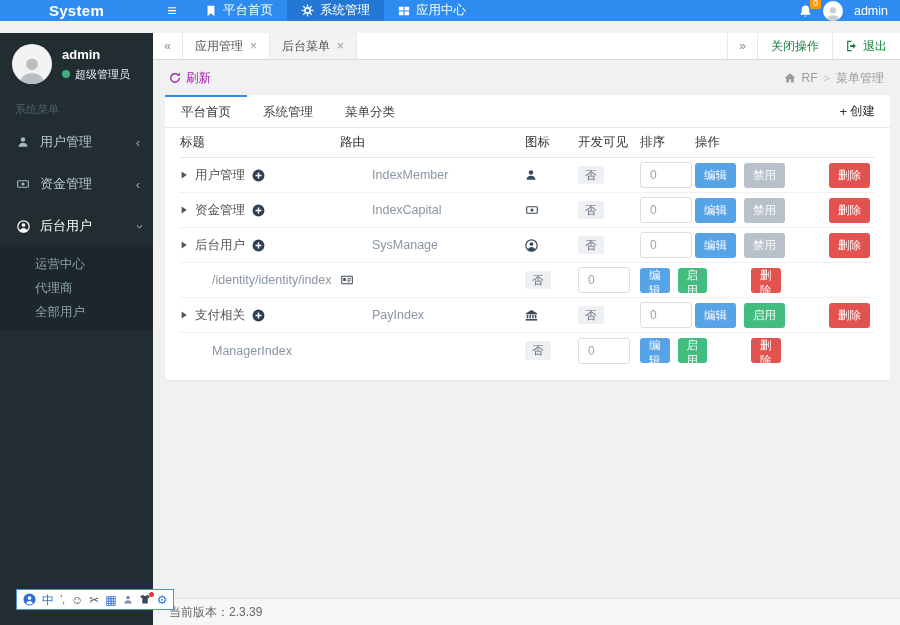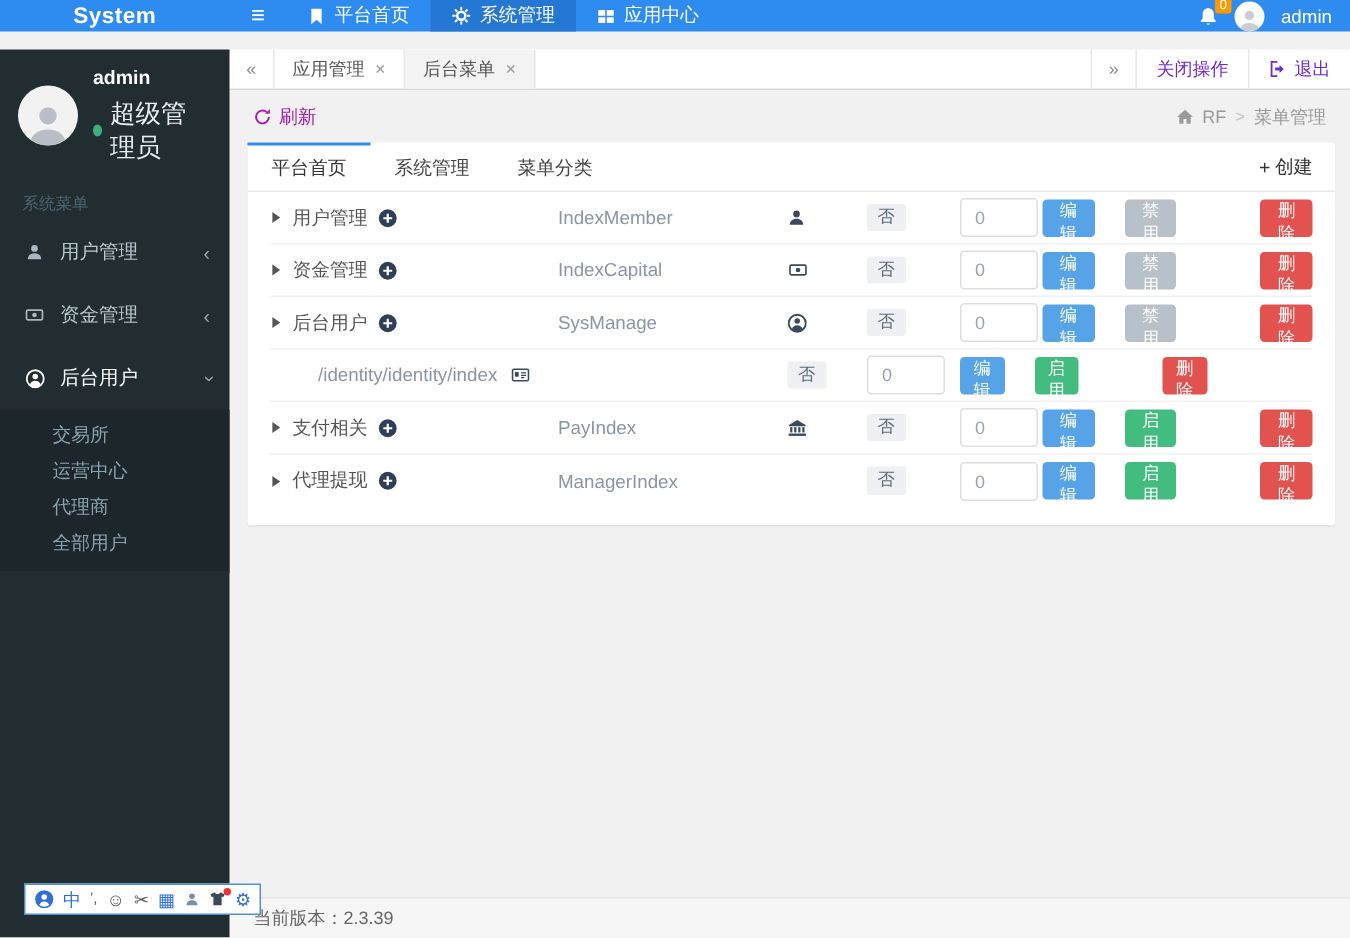--- a/index.html
+++ b/index.html
@@ -26,21 +26,21 @@
   .avatar-sm{width:20px;height:20px;border-radius:50%;background:#fdfdfd;overflow:hidden;display:flex;align-items:flex-end;justify-content:center;}
   .uname{font-size:12.5px;}
 
   
   .sidebar{position:absolute;top:33px;left:0;bottom:0;width:153px;background:var(--sidebar-bg);z-index:20;}
   .user-panel{display:flex;align-items:center;gap:10px;padding:11px 12px 10px;}
   .avatar-lg{width:40px;height:40px;border-radius:50%;background:#f2f2f2;overflow:hidden;display:flex;align-items:flex-end;justify-content:center;flex:none;}
   .user-meta .name{color:#fff;font-size:13px;font-weight:bold;}
   .user-status{display:flex;align-items:center;gap:5px;margin-top:5px;}
   .dot{width:8px;height:8px;border-radius:50%;background:var(--online-green);}
-  .role{color:#e8edf1;font-size:17px;}
+  .role{color:#e8edf1;font-size:11px;}
   .section-label{color:#4b646f;font-size:11px;padding:8px 15px 4px;}
   .menu-item{height:42px;display:flex;align-items:center;gap:9px;padding:0 13px 0 15px;color:#b8c7ce;font-size:13px;cursor:pointer;}
   .menu-item .mi{width:16px;display:flex;justify-content:center;color:#a9b8c0;}
   .menu-item.active{color:#fff;}
   .menu-item.active .mi{color:#fff;}
   .chev{margin-left:auto;color:#94a9b3;font-size:13px;line-height:1;}
   .chev.down{transform:rotate(-90deg);}
   .submenu{background:var(--submenu-bg);padding:5px 0 7px;border-bottom:1px solid rgba(255,255,255,.04);}
   .submenu-item{height:24px;display:flex;align-items:center;padding-left:35px;color:#8aa4af;font-size:12.5px;cursor:pointer;}
   .ime-bar{position:absolute;left:16px;bottom:15px;height:21px;background:#fff;border:1px solid #4d8fd3;display:flex;align-items:center;gap:6px;padding:0 6px;font-size:12px;color:#2f6fd6;}
@@ -48,21 +48,21 @@
   .ime-shirt{position:relative;}
   .ime-dot{position:absolute;top:-2px;right:-3px;width:5px;height:5px;border-radius:50%;background:#e33;}
 
   
   .tabbar{position:absolute;top:33px;left:153px;right:0;height:27px;background:#fff;border-bottom:1px solid #d9d9d9;display:flex;align-items:stretch;font-size:12px;color:#555;z-index:10;}
   .tb-btn{width:30px;display:flex;align-items:center;justify-content:center;color:#8a8a8a;border-right:1px solid #e8e8e8;cursor:pointer;}
   .tb-tab{display:flex;align-items:center;gap:7px;padding:0 12px;border-right:1px solid #e8e8e8;cursor:pointer;}
   .tb-tab.active{background:#f3f3f3;}
   .tb-close{color:#999;font-size:12px;}
   .tb-right{margin-left:auto;display:flex;align-items:stretch;}
-  .tb-rbtn{display:flex;align-items:center;justify-content:center;gap:5px;border-left:1px solid #e8e8e8;padding:0 13px;cursor:pointer;color:#6d28d9;}
+  .tb-rbtn{display:flex;align-items:center;justify-content:center;gap:5px;border-left:1px solid #e8e8e8;padding:0 13px;cursor:pointer;color:#15803d;}
   .tb-rbtn.narrow{width:30px;padding:0;color:#8a8a8a;}
 
   
   .toolbar{position:absolute;top:61px;left:153px;right:0;height:34px;display:flex;align-items:center;padding:0 16px;}
   .refresh{display:flex;align-items:center;gap:5px;color:#a21caf;font-size:12.5px;cursor:pointer;}
   .crumbs{margin-left:auto;display:flex;align-items:center;gap:6px;color:#9a9a9a;font-size:12px;text-align:right;}
   .crumbs .sep{color:#c2c2c2;font-size:11px;}
 
   
   .card{position:absolute;left:165px;right:10px;top:95px;background:#fff;border-radius:2px;box-shadow:0 1px 1px rgba(0,0,0,.05);}
@@ -76,21 +76,21 @@
   .trow{display:grid;grid-template-columns:160px 185px 53px 62px 55px 1fr;align-items:center;height:35px;border-bottom:1px solid #f0f1f2;font-size:12.5px;color:#555;}
   .thead{height:30px;color:#333;border-bottom:1px solid #e8e8e8;}
   .title-cell{display:flex;align-items:center;gap:7px;}
   .caret{color:#555;display:flex;}
   .caret.hidden{visibility:hidden;}
   .plus-ic{display:flex;}
   .route{color:#8a96a3;margin-left:32px;}
   .row-ic{color:#3b4a5a;display:flex;}
   .badge-no{display:inline-block;background:#eef0f3;color:#5f6b77;padding:2px 7px;border-radius:2px;font-size:11.5px;line-height:1.3;}
   .sort-input{width:52px;height:26px;border:1px solid #dcdee2;border-radius:3px;color:#9aa3ad;font-size:12px;padding-left:9px;outline:none;}
-  .ops{display:flex;gap:20px;}
+  .ops{display:flex;gap:8px;}
   .btn{height:25px;padding:0 9px;border:none;border-radius:3px;color:#fff;font-size:11.5px;cursor:pointer;}
   .btn-edit{background:var(--btn-edit);}
   .btn-toggle[data-variant="disable"]{background:var(--btn-disable);}
   .btn-toggle[data-variant="enable"]{background:var(--btn-enable);}
   .btn-del{background:var(--btn-delete);margin-left:36px;}
 
   
   .footer{position:absolute;left:153px;right:0;bottom:0;height:27px;background:#f6f6f6;border-top:1px solid #e4e4e4;display:flex;align-items:center;padding-left:16px;color:#666;font-size:12px;}
 </style>
 </head>
@@ -204,21 +204,20 @@
           <circle cx="7" cy="7" r="6.1" fill="none" stroke="currentColor" stroke-width="1.3"></circle>
           <circle cx="7" cy="5.4" r="2"></circle>
           <path d="M3 11.4c.7-1.9 2.2-2.9 4-2.9s3.3 1 4 2.9a6.1 6.1 0 0 1-8 0z"></path>
         </svg>
     </span>
     <span>后台用户</span>
     <span class="chev down">‹</span>
   </div>
 
   <div class="submenu">
-    <div class="submenu-item">交易所</div>
     <div class="submenu-item">运营中心</div>
     <div class="submenu-item">代理商</div>
     <div class="submenu-item">全部用户</div>
   </div>
 
   <div class="ime-bar">
     <span>
       <svg width="13" height="13" viewBox="0 0 14 14">
           <circle cx="7" cy="7" r="6.5" fill="#2f6fd6"></circle>
           <circle cx="7" cy="5.4" r="2" fill="#fff"></circle>
@@ -298,20 +297,28 @@
     <div class="card-tab active">平台首页</div>
     <div class="card-tab">系统管理</div>
     <div class="card-tab">菜单分类</div>
     <div class="create-btn">
       <span class="plus">+</span>
       <span>创建</span>
     </div>
   </div>
 
   <div class="table">
+    <div class="trow thead">
+      <div>标题</div>
+      <div>路由</div>
+      <div>图标</div>
+      <div>开发可见</div>
+      <div>排序</div>
+      <div>操作</div>
+    </div>
 
     <div class="trow">
       <div class="title-cell">
         <span class="caret">
             <svg width="8" height="10" viewBox="0 0 10 12" fill="#555">
               <path d="M2 1.5 8.5 6 2 10.5z"></path>
             </svg>
           </span>
         <span>用户管理</span>
         <span class="plus-ic">
@@ -447,34 +454,20 @@
       <div><span class="badge-no">否</span></div>
       <div><input class="sort-input" value="0" style=""></div>
       <div class="ops">
         <button class="btn btn-edit">编辑</button>
         <button class="btn btn-toggle" data-variant="enable">启用</button>
         <button class="btn btn-del">删除</button>
       </div>
     </div>
 
     <div class="trow" style="border-bottom:none;">
-      <div class="title-cell">
-        <span class="caret">
-            <svg width="8" height="10" viewBox="0 0 10 12" fill="#555">
-              <path d="M2 1.5 8.5 6 2 10.5z"></path>
-            </svg>
-          </span>
-        <span>代理提现</span>
-        <span class="plus-ic">
-            <svg width="13" height="13" viewBox="0 0 14 14">
-              <circle cx="7" cy="7" r="6.4" fill="#2f4056"></circle>
-              <path d="M7 3.8v6.4M3.8 7h6.4" stroke="#fff" stroke-width="1.6"></path>
-            </svg>
-          </span>
-      </div>
       <div class="route">ManagerIndex</div>
       <div class="row-ic"></div>
       <div><span class="badge-no">否</span></div>
       <div><input class="sort-input" value="0" style=""></div>
       <div class="ops">
         <button class="btn btn-edit">编辑</button>
         <button class="btn btn-toggle" data-variant="enable">启用</button>
         <button class="btn btn-del">删除</button>
       </div>
     </div>

